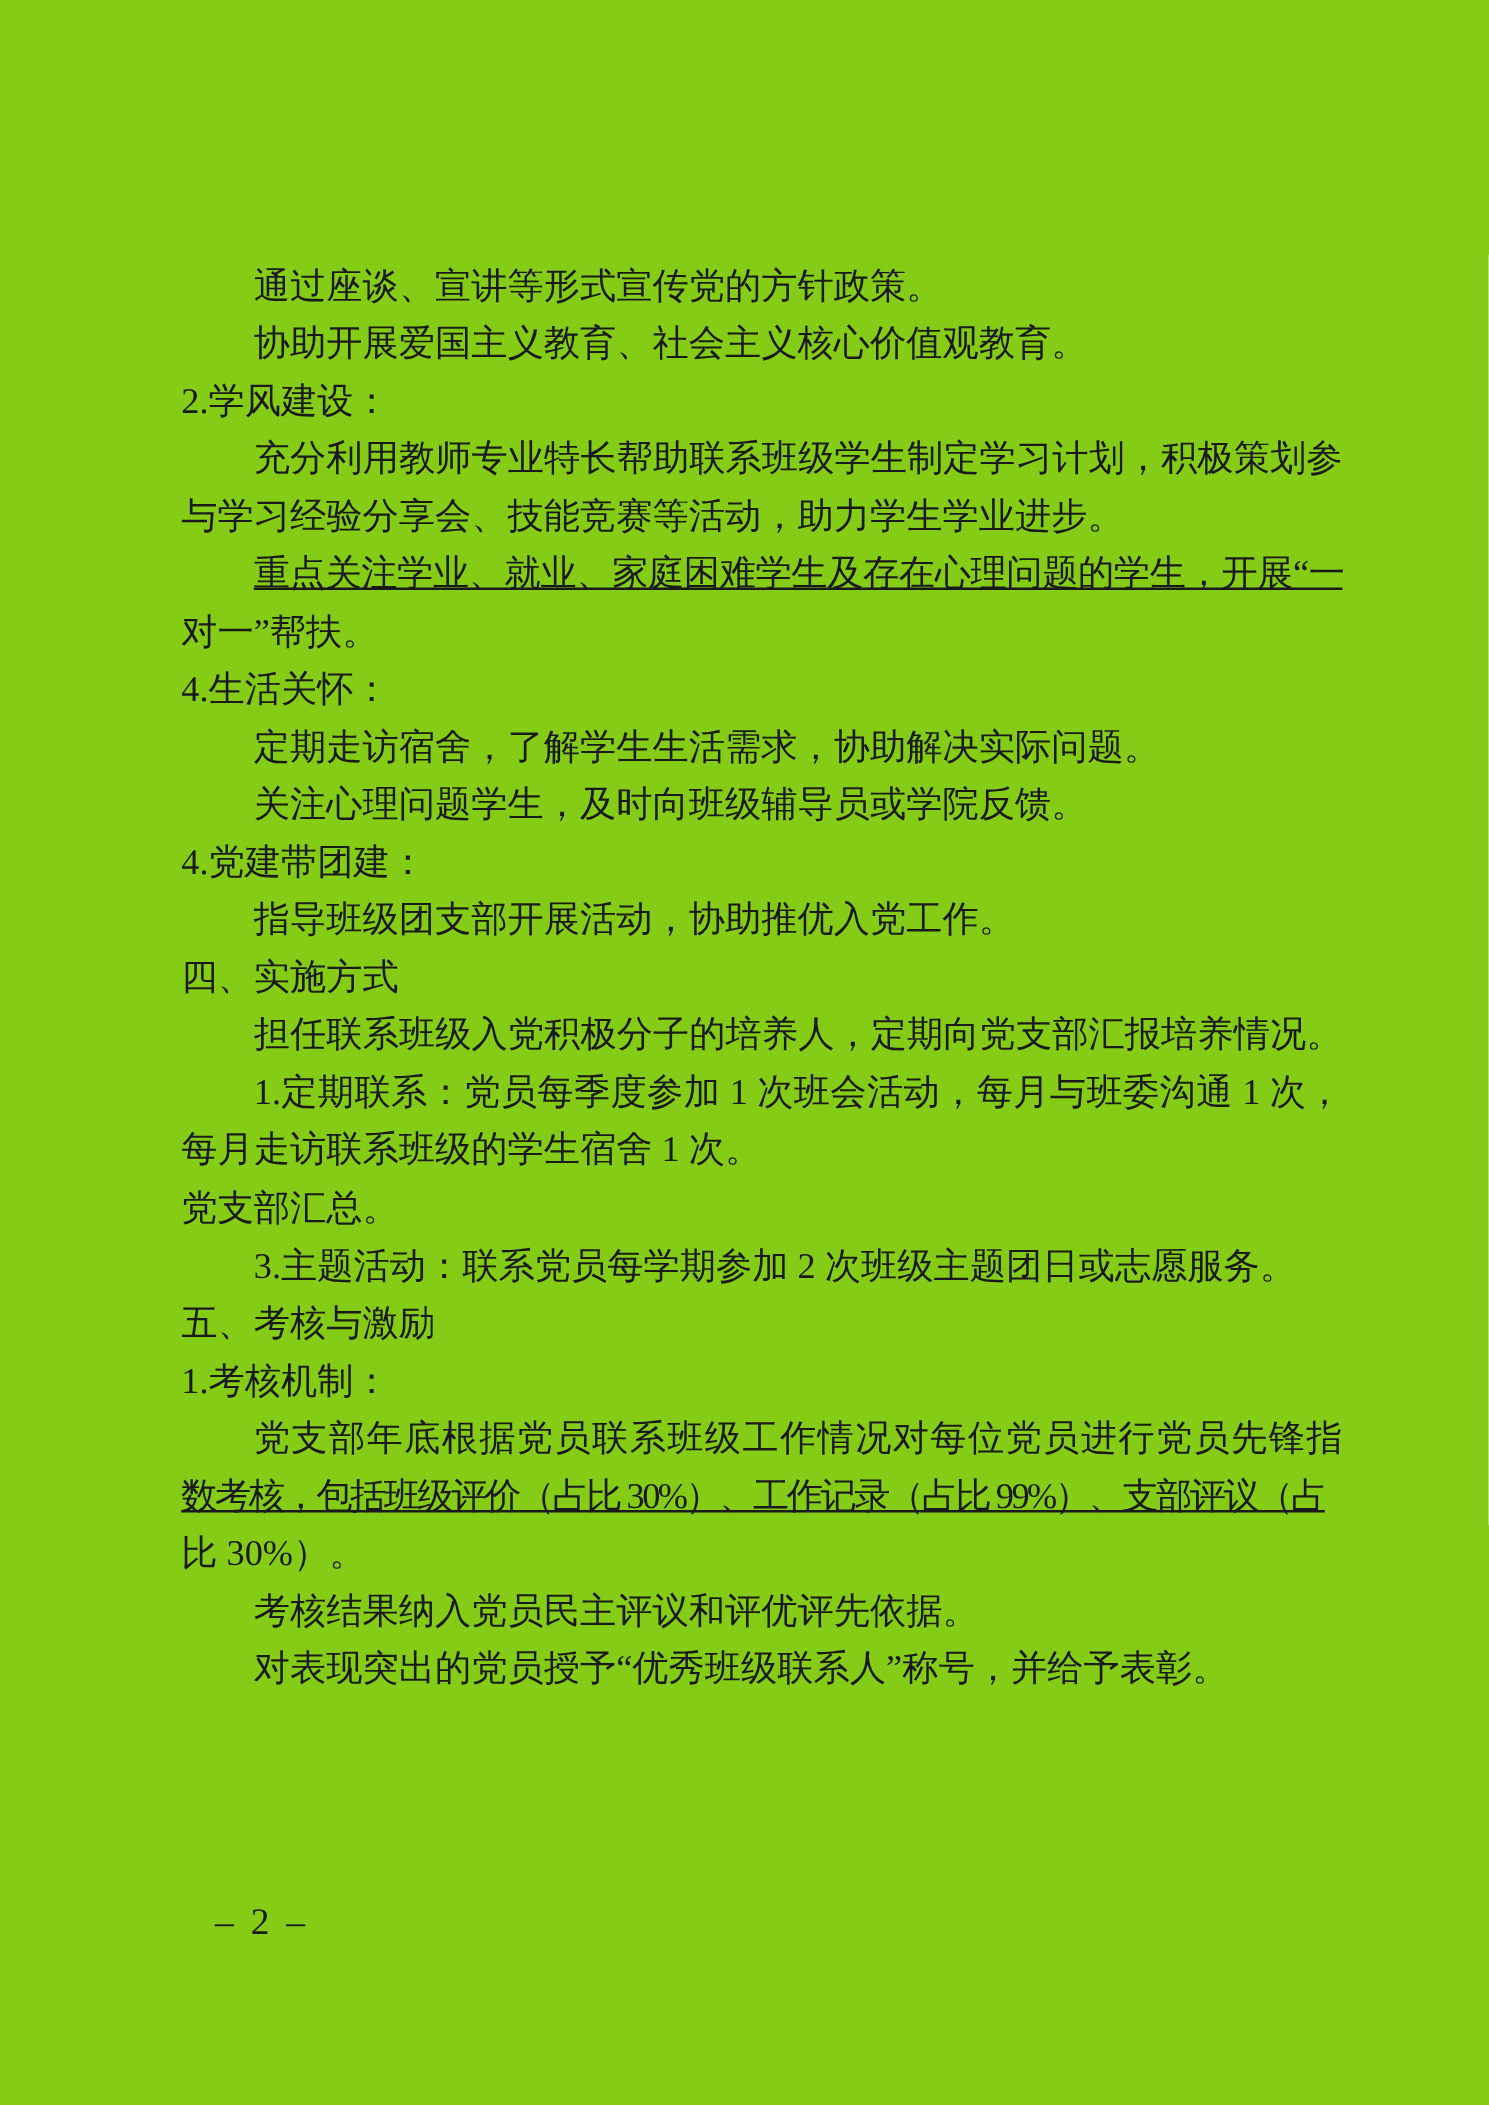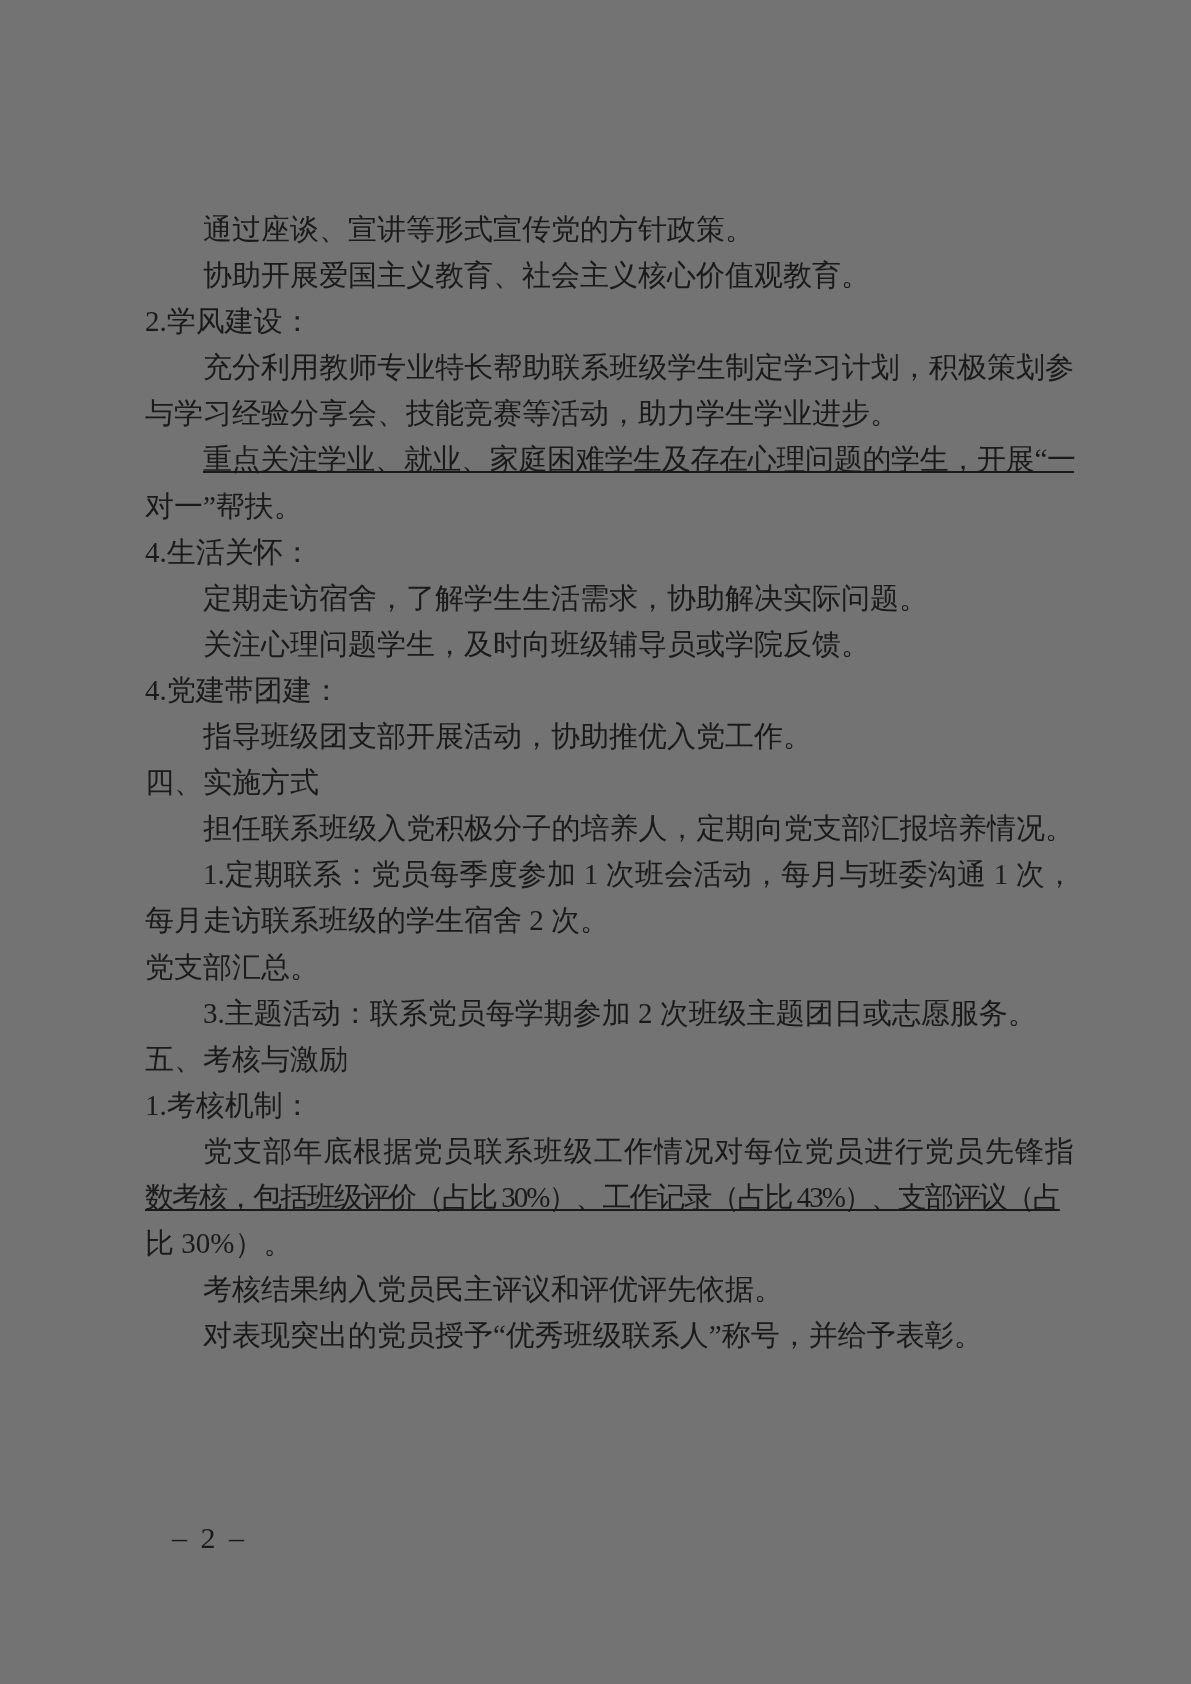--- a/index.html
+++ b/index.html
@@ -4,21 +4,21 @@
 <style>
   html, body {
     margin: 0;
     padding: 0;
     background: #ffffff;
   }
   .page {
     position: relative;
     width: 1191px;
     height: 1684px;
-    background: #737373;
+    background: #84cc16;
     overflow: hidden;
     font-family: "Liberation Serif", serif;
     color: #1a1a1a;
   }
   .doc-body {
     position: absolute;
     left: 145px;
     top: 206px;
     width: 929px;
   }
@@ -63,25 +63,25 @@
       <div class="doc-line indent fill tight">重点关注学业、就业、家庭困难学生及存在心理问题的学生，开展“一</div>
       <div class="doc-line">对一”帮扶。</div>
       <div class="doc-line">4.生活关怀：</div>
       <div class="doc-line indent">定期走访宿舍，了解学生生活需求，协助解决实际问题。</div>
       <div class="doc-line indent">关注心理问题学生，及时向班级辅导员或学院反馈。</div>
       <div class="doc-line">4.党建带团建：</div>
       <div class="doc-line indent">指导班级团支部开展活动，协助推优入党工作。</div>
       <div class="doc-line">四、实施方式</div>
       <div class="doc-line indent fill">担任联系班级入党积极分子的培养人，定期向党支部汇报培养情况。</div>
       <div class="doc-line indent fill">1.定期联系：党员每季度参加 1 次班会活动，每月与班委沟通 1 次，</div>
-      <div class="doc-line">每月走访联系班级的学生宿舍 2 次。</div>
+      <div class="doc-line">每月走访联系班级的学生宿舍 1 次。</div>
       <div class="doc-line">党支部汇总。</div>
       <div class="doc-line indent">3.主题活动：联系党员每学期参加 2 次班级主题团日或志愿服务。</div>
       <div class="doc-line">五、考核与激励</div>
       <div class="doc-line">1.考核机制：</div>
       <div class="doc-line indent fill">党支部年底根据党员联系班级工作情况对每位党员进行党员先锋指</div>
-      <div class="doc-line tight">数考核，包括班级评价（占比 30%）、工作记录（占比 43%）、支部评议（占</div>
+      <div class="doc-line tight">数考核，包括班级评价（占比 30%）、工作记录（占比 99%）、支部评议（占</div>
       <div class="doc-line">比 30%）。</div>
       <div class="doc-line indent">考核结果纳入党员民主评议和评优评先依据。</div>
       <div class="doc-line indent">对表现突出的党员授予“优秀班级联系人”称号，并给予表彰。</div>
     </div>
   <div class="page-footer">– 2 –</div>
 </div>
 
 </body></html>

